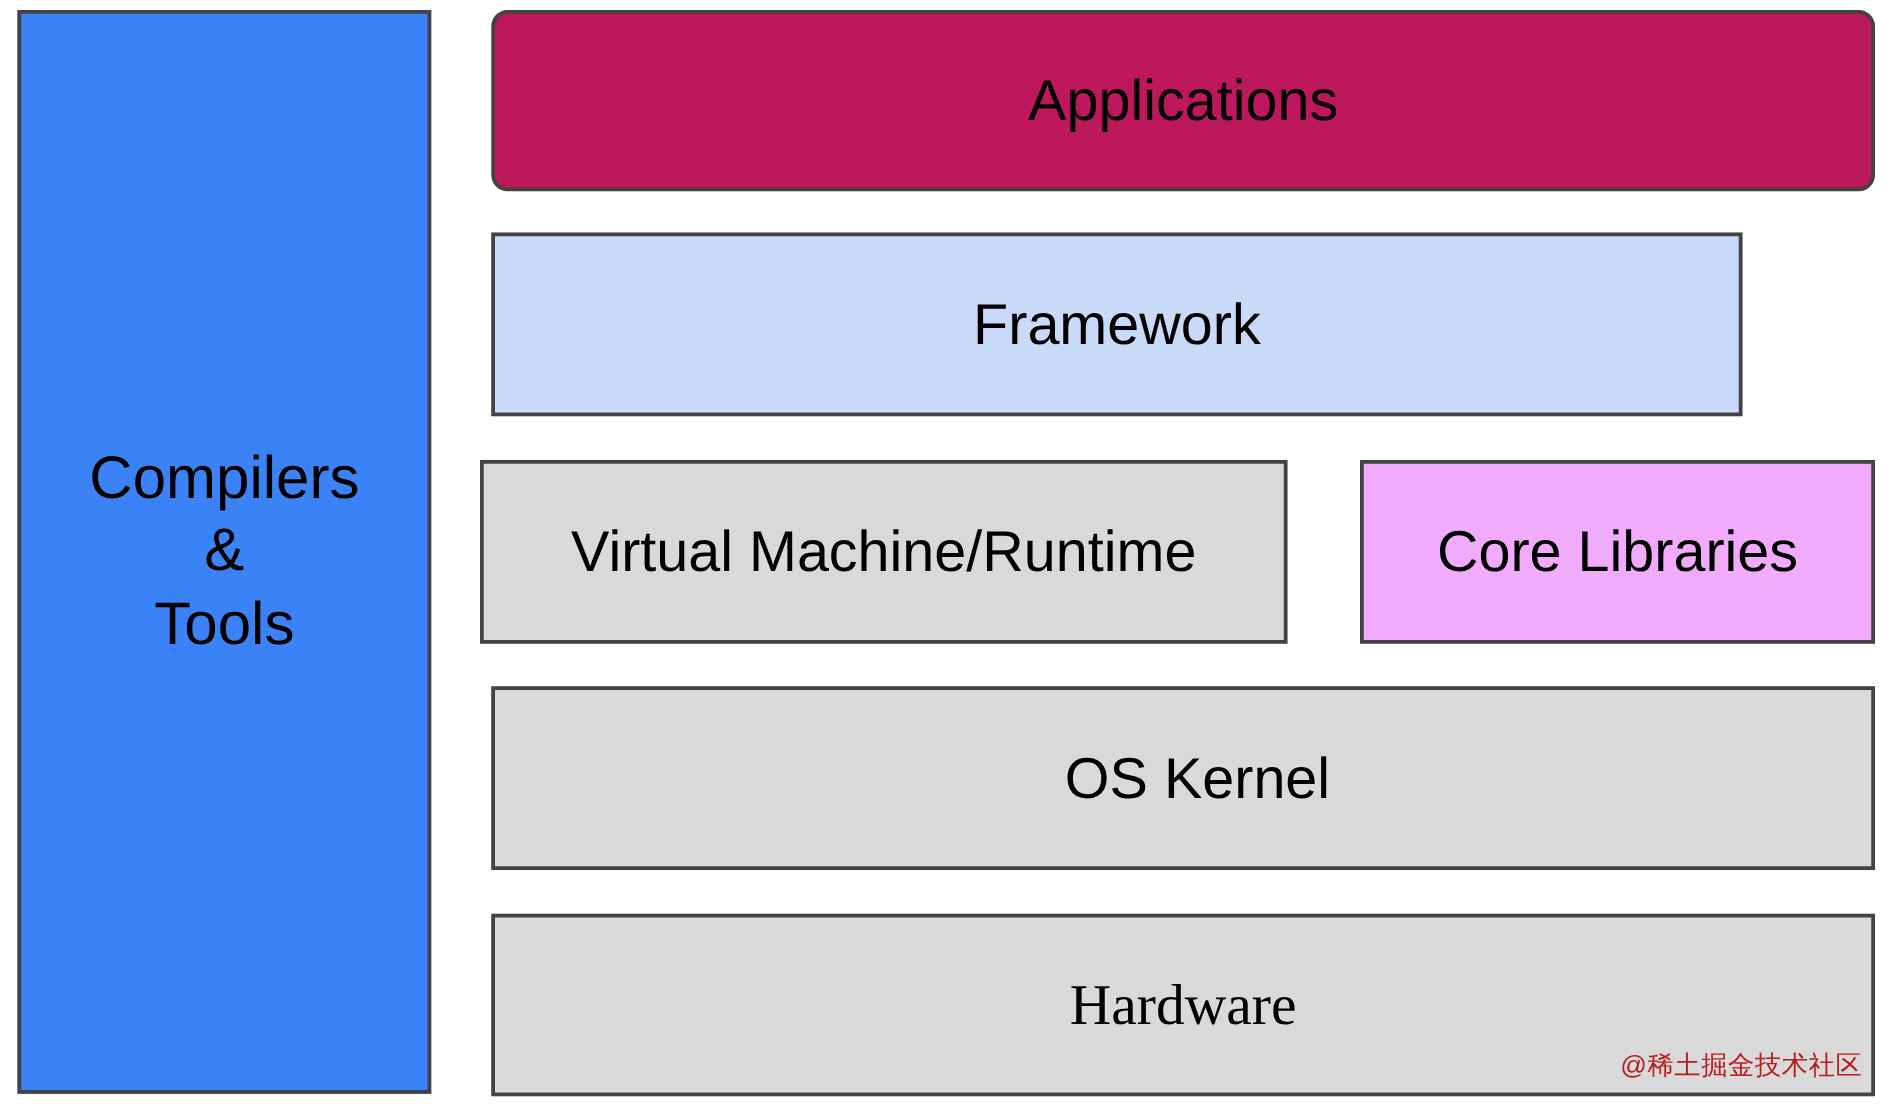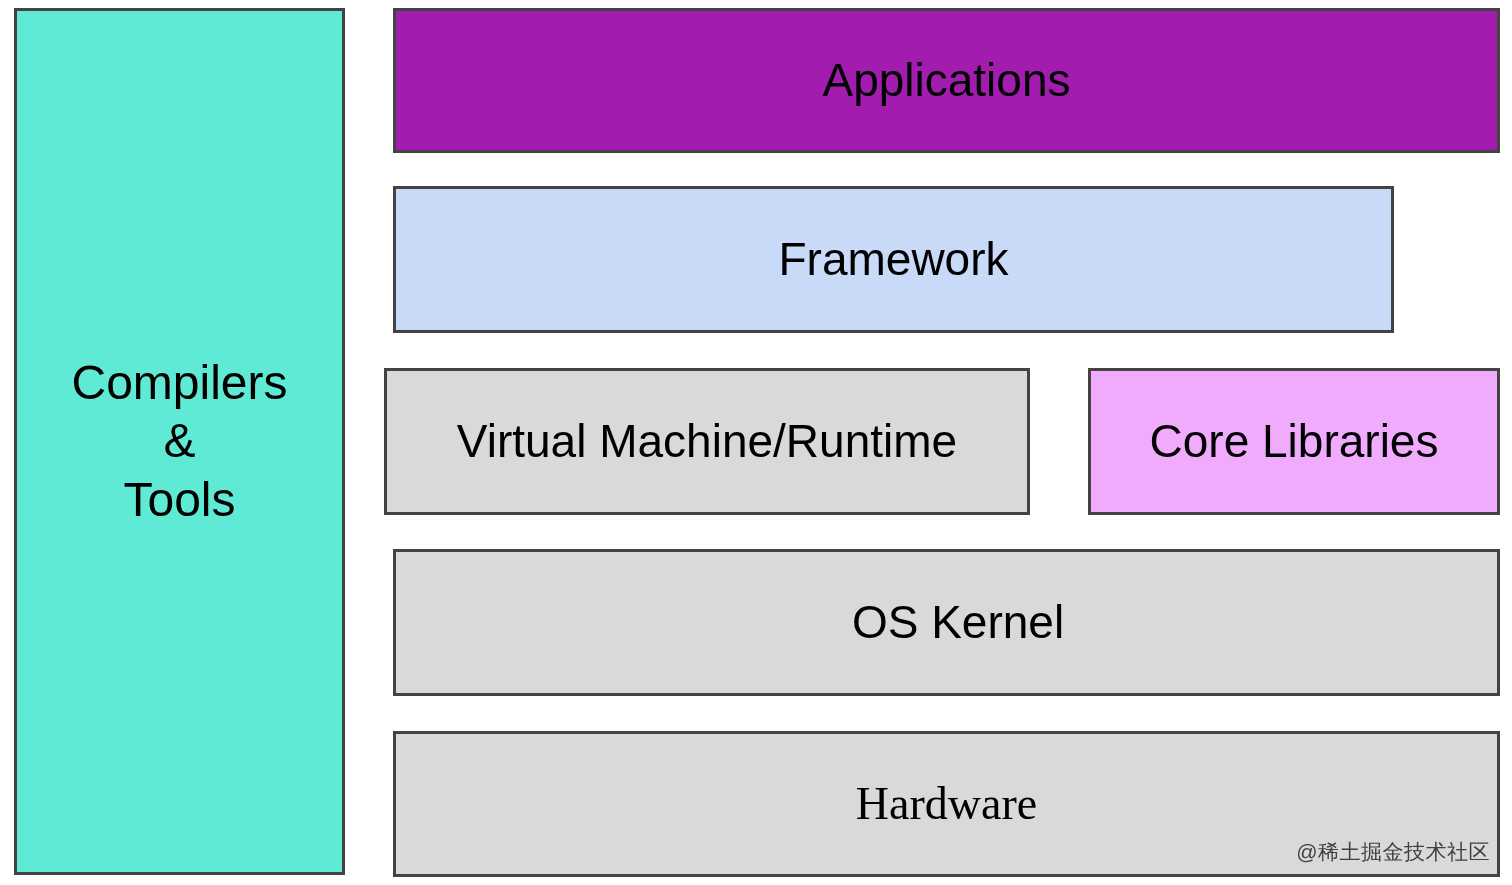--- a/index.html
+++ b/index.html
@@ -54,38 +54,38 @@
     width: 1107px; height: 147px; padding-left: 23px;
   }
   .layer-hardware {
     left: 393px; top: 731px;
     width: 1107px; height: 146px; font-family: Liberation Serif, serif;
   }
   .watermark {
     position: absolute;
     right: 22px; top: 838px;
     font-size: 21px;
-    color: #404040;
+    color: #b91c1c;
     letter-spacing: 0.5px;
   }
 </style>
 </head>
 <body>
 
 <div class="stage">
 
-  <div class="box left-panel" style="background: #5eead4;">
+  <div class="box left-panel" style="background: #3b82f6;">
     <div>
       <div>Compilers</div>
       <div>&amp;</div>
       <div>Tools</div>
     </div>
   </div>
 
-  <div class="box layer-applications" style="background: #a21caf;">
+  <div class="box layer-applications" style="background: #be185d; border-radius: 13px;">
     <span>Applications</span>
   </div>
 
   <div class="box layer-framework" style="background: rgb(201, 218, 248);">
     <span>Framework</span>
   </div>
 
   <div class="box layer-vm" style="background: rgb(217, 217, 217);">
     <span>Virtual Machine/Runtime</span>
   </div>

